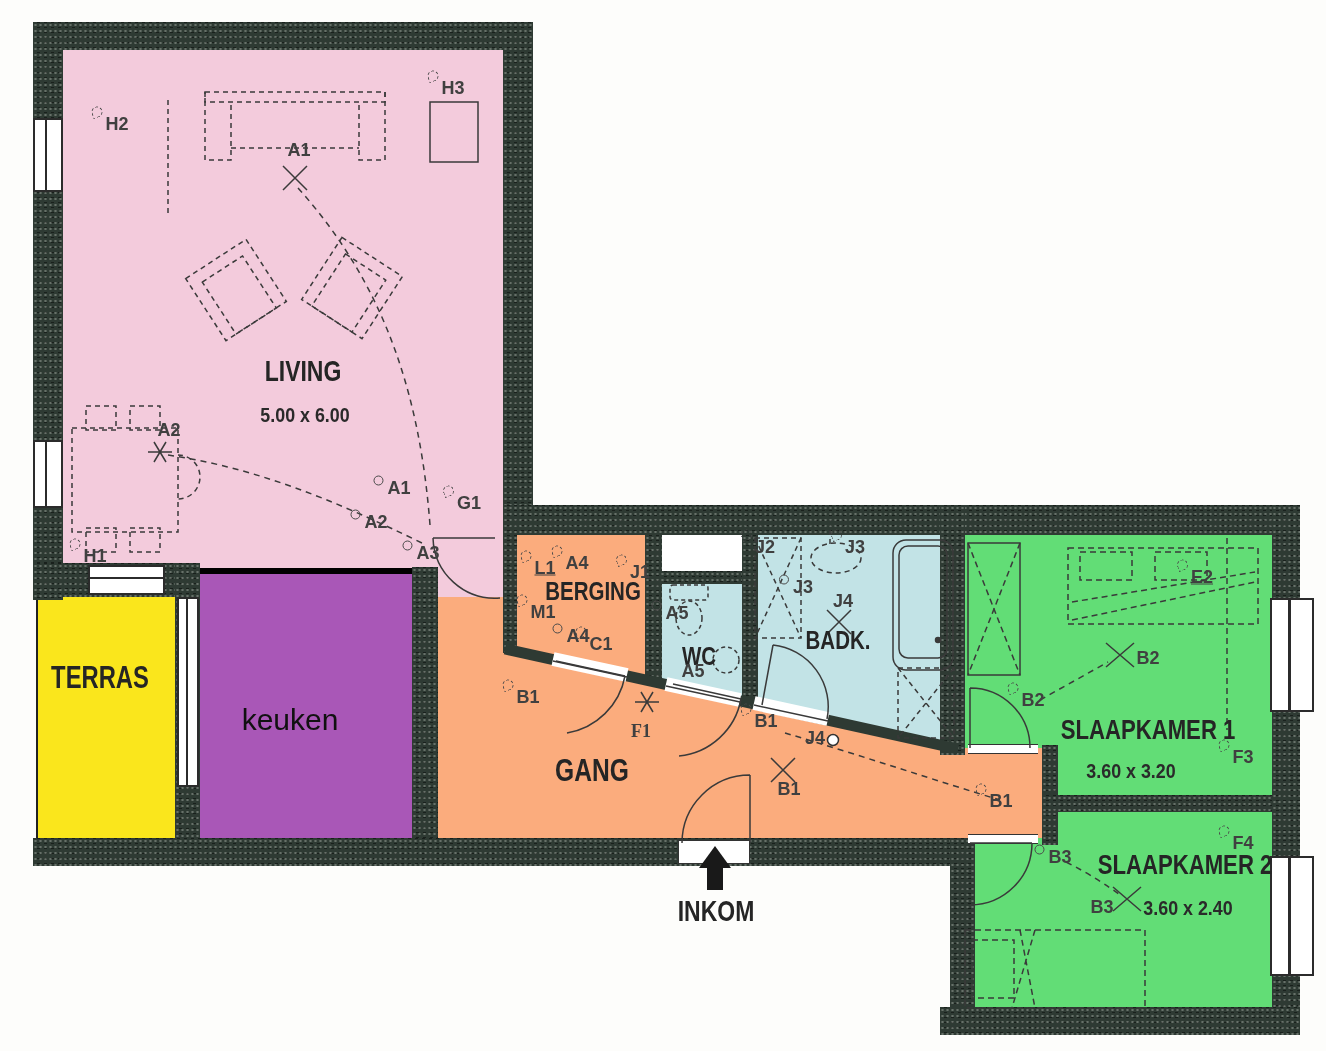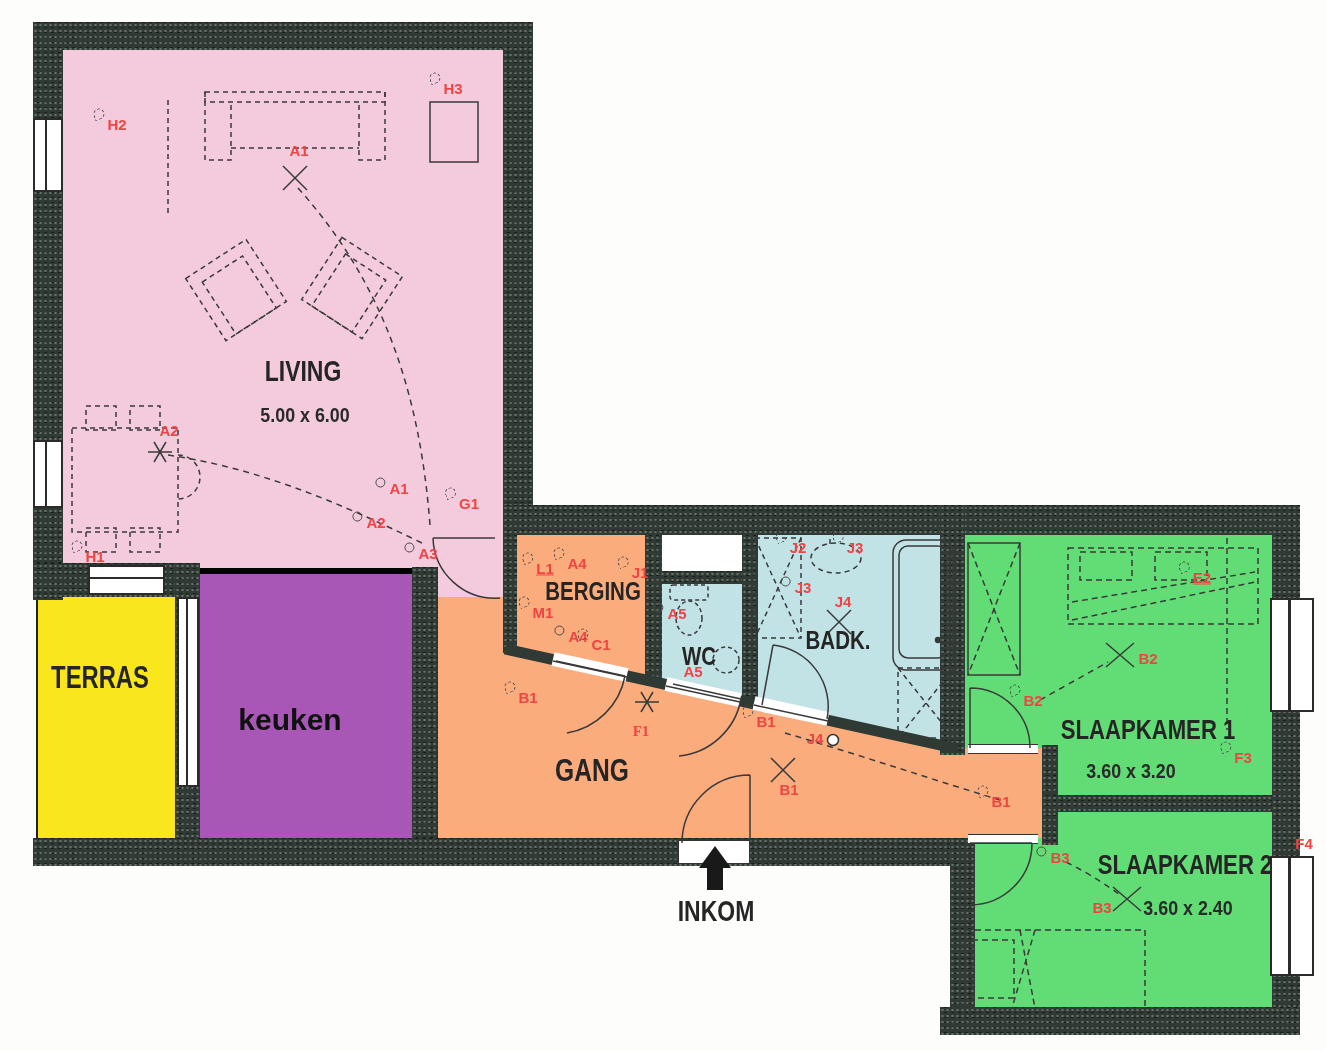--- a/index.html
+++ b/index.html
@@ -11,21 +11,21 @@
                          radial-gradient(rgba(0,0,0,.45) 1px,transparent 1.2px);
         background-size:5px 6px,7px 5px;background-position:0 0,2px 3px;}
   .opening{position:absolute;background:#fff;}
   .win{position:absolute;background:#fff;border:2px solid #2b2b2b;box-sizing:border-box;}
   .win-v{background-image:linear-gradient(to right,transparent 40%,#2b2b2b 40%,#2b2b2b 48%,transparent 48%);}
   .win-h{background-image:linear-gradient(to bottom,transparent 40%,#2b2b2b 40%,#2b2b2b 48%,transparent 48%);}
   .rlabel{position:absolute;color:#252525;font-weight:700;letter-spacing:0px;white-space:nowrap;
           transform:translate(-50%,-50%) scale(.82,1.05);}
   .dlabel{position:absolute;color:#2a2a2a;font-weight:700;font-size:21px;white-space:nowrap;
           transform:translate(-50%,-50%) scale(.85,1);}
-  .sym{position:absolute;transform:translate(-50%,-50%);font-size:15px;font-weight:700;color:#ef4444;white-space:nowrap;}
+  .sym{position:absolute;transform:translate(-50%,-50%);font-size:18px;font-weight:700;color:#404040;white-space:nowrap;}
   .glyph-branch::before{content:"";position:absolute;left:-14px;top:-7px;width:9px;height:9px;
           border:1.4px dashed #4a4a4a;border-radius:50% 50% 50% 0;transform:rotate(-20deg);}
   .glyph-circle::before{content:"";position:absolute;left:-14px;top:-2px;width:8px;height:8px;
           border:1.4px solid #4a4a4a;border-radius:50%;}
   .svg-layer{position:absolute;left:0;top:0;pointer-events:none;}
   .arrow{position:absolute;}
   .arrow .stem{position:absolute;left:8px;top:22px;width:16px;height:22px;background:#191919;}
   .arrow .head{position:absolute;left:0;top:0;width:0;height:0;
           border-left:16px solid transparent;border-right:16px solid transparent;border-bottom:22px solid #191919;}
 </style>
@@ -188,21 +188,21 @@
         <path d="M827,610 L851,634 M851,610 L827,634"></path>
         <path d="M771,758 L795,782 M795,758 L771,782"></path>
         <circle cx="833" cy="740" r="5.5" fill="#ffffff" stroke="#333"></circle>
       </g>
     </g>
   </svg>
 
   <span class="rlabel" style="left:303px;top:372px;font-size:28px;">LIVING</span>
   <span class="dlabel" style="left:305px;top:415px;">5.00 x 6.00</span>
   <span class="rlabel" style="left:100px;top:678px;font-size:29px;">TERRAS</span>
-  <span class="rlabel" style="left:290px;top:720px;font-size:30px;font-weight:700;transform:translate(-50%,-50%);color:#111;">keuken</span>
+  <span class="rlabel" style="left:290px;top:720px;font-size:30px;font-weight:400;transform:translate(-50%,-50%);color:#111;">keuken</span>
   <span class="rlabel" style="left:592px;top:770px;font-size:30px;">GANG</span>
   <span class="rlabel" style="left:593px;top:591px;font-size:25px;">BERGING</span>
   <span class="rlabel" style="left:699px;top:656px;font-size:25px;">WC</span>
   <span class="rlabel" style="left:838px;top:640px;font-size:25px;">BADK.</span>
   <span class="rlabel" style="left:1148px;top:730px;font-size:27px;">SLAAPKAMER 1</span>
   <span class="dlabel" style="left:1131px;top:771px;">3.60 x 3.20</span>
   <span class="rlabel" style="left:1185px;top:865px;font-size:27px;">SLAAPKAMER 2</span>
   <span class="dlabel" style="left:1188px;top:908px;">3.60 x 2.40</span>
 
   <div class="arrow" style="left:699px;top:846px;width:32px;height:44px;">
@@ -228,26 +228,26 @@
       <span class="sym glyph-circle" style="left: 578px; top: 636px;">A4</span>
       <span class="sym glyph-branch" style="left: 601px; top: 644px;">C1</span>
       <span class="sym glyph-branch" style="left: 528px; top: 697px;">B1</span>
       <span class="sym glyph-none" style="left: 641px; top: 731px; font-family: Liberation Serif, serif;">F1</span>
       <span class="sym glyph-branch" style="left: 766px; top: 721px;">B1</span>
       <span class="sym glyph-none" style="left: 815px; top: 738px;">J4</span>
       <span class="sym glyph-none" style="left: 789px; top: 789px;">B1</span>
       <span class="sym glyph-branch" style="left: 1001px; top: 801px;">B1</span>
       <span class="sym glyph-circle" style="left: 677px; top: 613px;">A5</span>
       <span class="sym glyph-none" style="left: 693px; top: 671px;">A5</span>
-      <span class="sym glyph-branch" style="left: 765px; top: 547px; margin-left: 33px;">J2</span>
+      <span class="sym glyph-branch" style="left: 765px; top: 547px;">J2</span>
       <span class="sym glyph-branch" style="left: 855px; top: 547px;">J3</span>
       <span class="sym glyph-circle" style="left: 803px; top: 587px;">J3</span>
       <span class="sym glyph-none" style="left: 843px; top: 601px;">J4</span>
       <span class="sym glyph-branch" style="left: 1202px; top: 577px; text-decoration: underline;">E2</span>
       <span class="sym glyph-none" style="left: 1148px; top: 658px;">B2</span>
       <span class="sym glyph-branch" style="left: 1033px; top: 700px;">B2</span>
       <span class="sym glyph-branch" style="left: 1243px; top: 757px;">F3</span>
-      <span class="sym glyph-branch" style="left: 1304px; top: 843px; text-align: center;">F4</span>
+      <span class="sym glyph-branch" style="left: 1243px; top: 843px; text-align: center;">F4</span>
       <span class="sym glyph-circle" style="left: 1060px; top: 857px;">B3</span>
       <span class="sym glyph-none" style="left: 1102px; top: 907px;">B3</span>
     </div>
 
 </div>
 
 </body></html>

